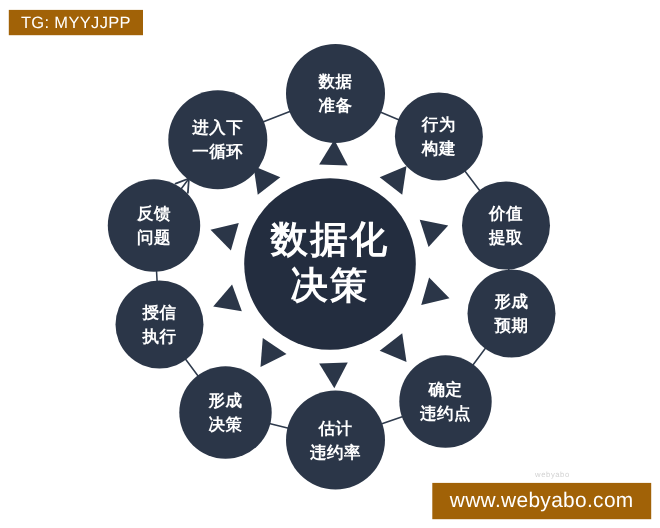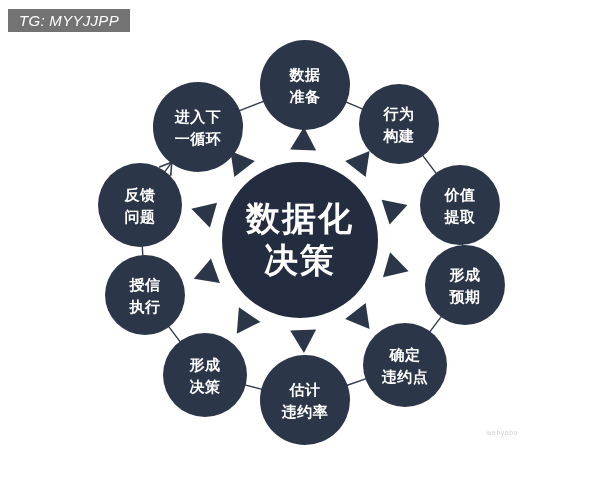--- a/index.html
+++ b/index.html
@@ -15,30 +15,29 @@
     position: relative;
     width: 600px;
     height: 480px;
     background: #ffffff;
     overflow: hidden;
   }
 
   
   .wm {
     position: absolute;
-    background: #737373;
+    background: #a16207;
     color: #ffffff;
     font-family: "Liberation Sans", sans-serif;
     font-weight: 400;
     letter-spacing: 0.3px;
     display: flex;
     align-items: center;
     justify-content: center;
     white-space: nowrap;
-    font-style: italic;
   }
   #wm-top {
     left: 8px;
     top: 9px;
     height: 23px;
     padding: 0 11px;
     font-size: 15px;
   }
   #wm-bottom {
     right: 8px;
@@ -185,14 +184,15 @@
           <text x="198" y="117" class="node-label">进入下</text>
           <text x="198" y="139" class="node-label">一循环</text>
         </g>
       </g>
   </svg>
 
   <div class="wm" id="wm-top">TG: MYYJJPP</div>
 
   <div id="wm-faint">webyabo</div>
 
+  <div class="wm" id="wm-bottom">www.webyabo.com</div>
 
 </div>
 
 </body></html>

